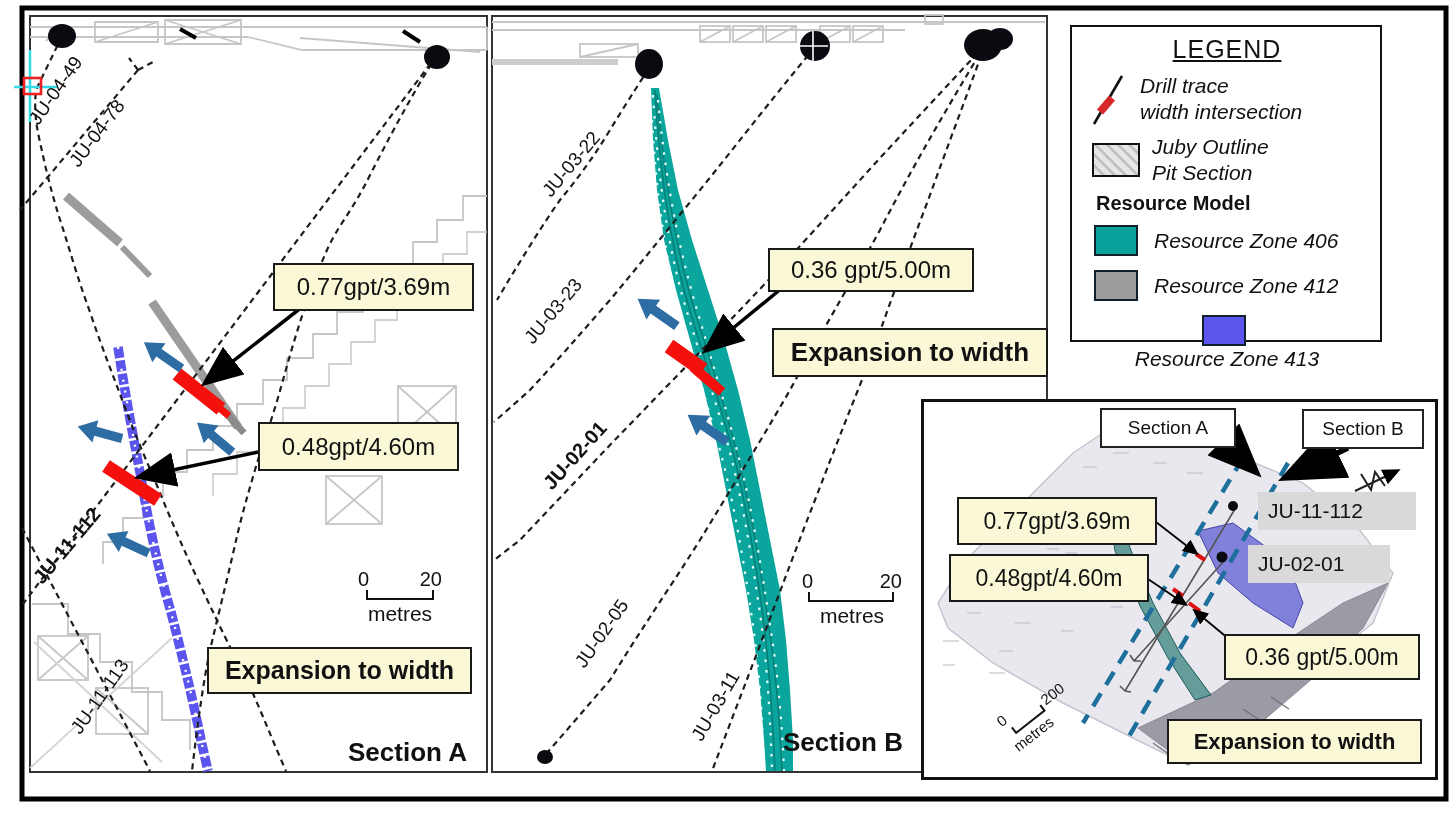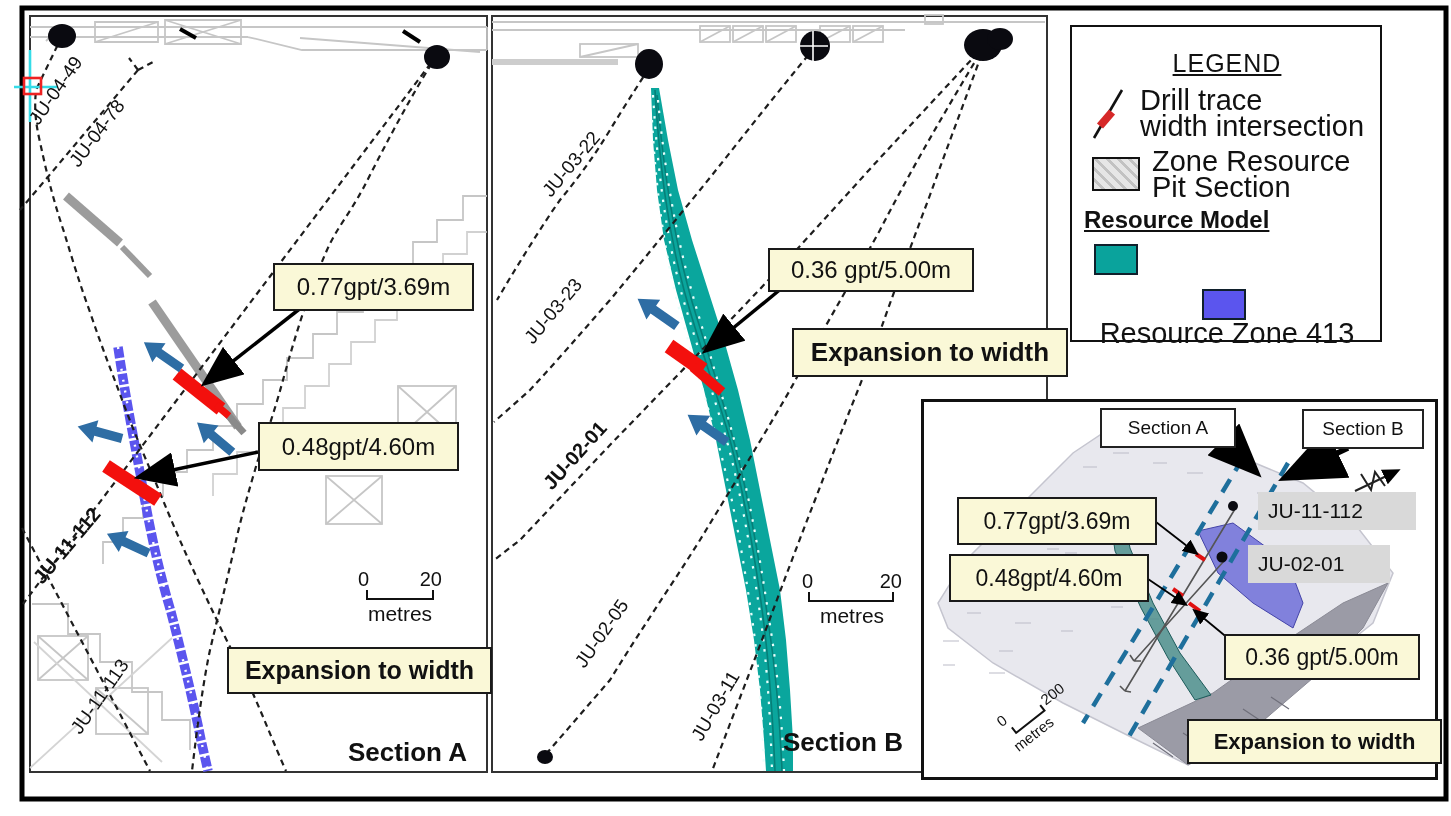--- a/index.html
+++ b/index.html
@@ -4,39 +4,39 @@
 <style>
   html,body{margin:0;padding:0;background:#fff;}
   .fig{position:relative;width:1451px;height:816px;background:#fff;overflow:hidden;
        font-family:"Liberation Sans",sans-serif;color:#111;}
   .abs{position:absolute;}
   svg{display:block;}
   
   .callout{position:absolute;background:#faf8d7;border:2px solid #1a1a1a;
            display:flex;align-items:center;justify-content:center;
            font-size:24px;color:#111;z-index:30;}
-  .callout.bold{font-weight:700;border-width:2.5px;margin-left:20px;}
+  .callout.bold{font-weight:700;border-width:2.5px;}
   .sec-title{position:absolute;font-size:26px;font-weight:700;color:#111;z-index:25;}
   
   .scalebar{position:absolute;z-index:25;color:#111;}
   .scalebar .nums{display:flex;justify-content:space-between;font-size:20px;line-height:20px;}
   .scalebar .bracket{height:8px;border-left:2px solid #111;border-right:2px solid #111;
                      border-bottom:2.5px solid #111;margin-top:1px;}
   .scalebar .unit{text-align:center;font-size:21px;margin-top:2px;}
   
   .legend{position:absolute;left:1070px;top:25px;width:312px;height:317px;background:#fff;
-          border:2.5px solid #111;z-index:40;box-sizing:border-box;padding:20px 10px 0 12px;}
+          border:2.5px solid #111;z-index:40;box-sizing:border-box;padding:6px 10px 0 12px;}
   .legend .ltitle{text-align:center;font-size:25px;letter-spacing:1px;
                   text-decoration:underline;margin:2px 0 2px 0;}
   .lrow{display:flex;align-items:center;margin:4px 0;}
-  .lrow .txt{font-size:29px;line-height:26px;}
+  .lrow .txt{font-size:21px;line-height:26px;font-style:italic;}
   .lswatch{width:40px;height:27px;border:2px solid #10202c;margin:0 16px 0 10px;flex:0 0 auto;}
   .lhatch{width:44px;height:30px;border:2px solid #111;margin:0 12px 0 8px;flex:0 0 auto;
           background:repeating-linear-gradient(45deg,#e6e6e6 0 5px,#c2c2c2 5px 8px);}
-  .lheading{font-size:24px;font-weight:700;margin:6px 0 4px 0;text-decoration:underline;}
+  .lheading{font-size:20px;font-weight:700;margin:6px 0 4px 12px;}
   
   .inset{position:absolute;left:921px;top:399px;width:517px;height:381px;background:#fff;
          border:3.5px solid #111;z-index:50;box-sizing:border-box;}
   .inset .whitebox{position:absolute;background:#fff;border:2px solid #222;font-size:19px;
          display:flex;align-items:center;justify-content:center;z-index:60;}
   .inset .graytag{position:absolute;background:#d9d9d9;font-size:21px;display:flex;
          align-items:center;padding-left:10px;z-index:60;}
   .inset .callout{font-size:23px;}
   .inset .callout.bold{font-size:22px;}
 </style>
@@ -248,27 +248,32 @@
         <path d="M16,44 L28,30" stroke="#d62828" stroke-width="8" fill="none"></path>
       </svg>
       <div class="txt">
         <div>Drill trace</div>
         <div>width intersection</div>
       </div>
     </div>
     <div class="lrow">
       <div class="lhatch"></div>
       <div class="txt">
-        <div>Zone Resource</div>
+        <div>Juby Outline</div>
         <div>Pit Section</div>
       </div>
     </div>
     <div class="lheading">Resource Model</div>
     <div class="lrow" style="margin:10px 0;">
       <div class="lswatch" style="background:#0aa39c;"></div>
+      <div class="txt">Resource Zone 406</div>
+    </div>
+    <div class="lrow" style="margin:14px 0;">
+      <div class="lswatch" style="background:#9c9c9c;"></div>
+      <div class="txt">Resource Zone 412</div>
     </div>
     <div class="lrow" style="margin:14px 0;flex-direction:column;">
       <div class="lswatch" style="background:#5b55ee;"></div>
       <div class="txt">Resource Zone 413</div>
     </div>
   </div>
 
   <div class="inset">
     <svg width="510" height="374" viewBox="0 0 510 374">
       <defs>

